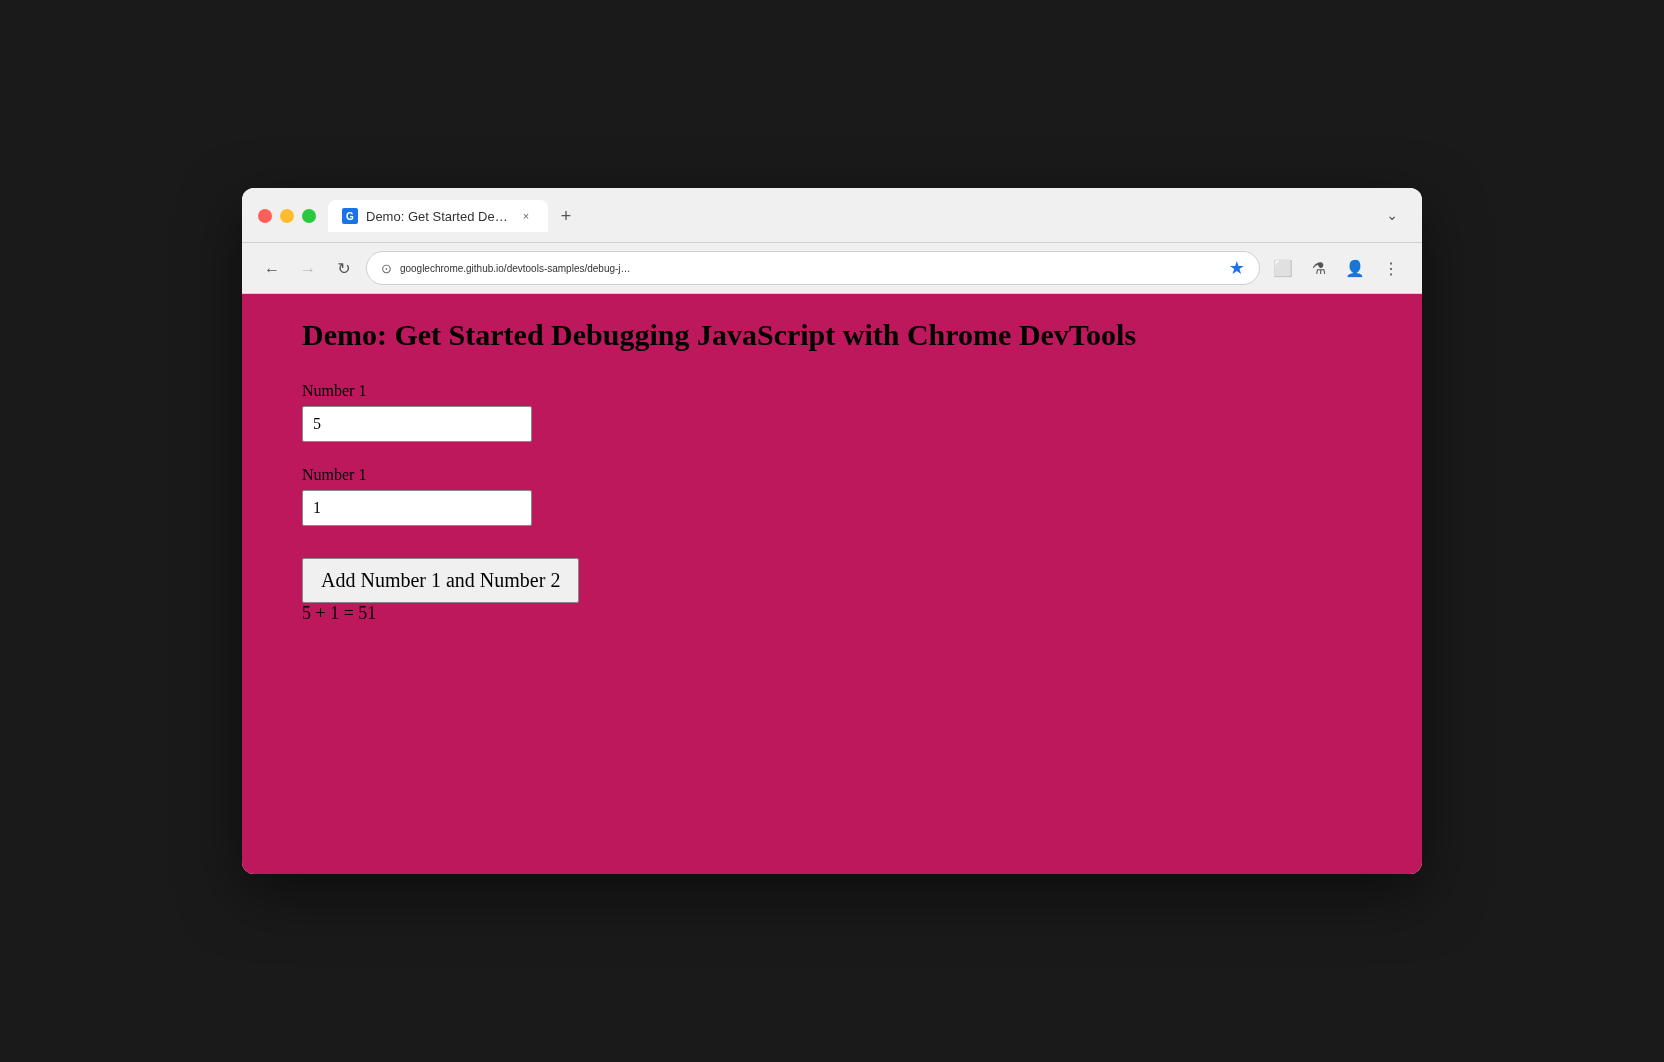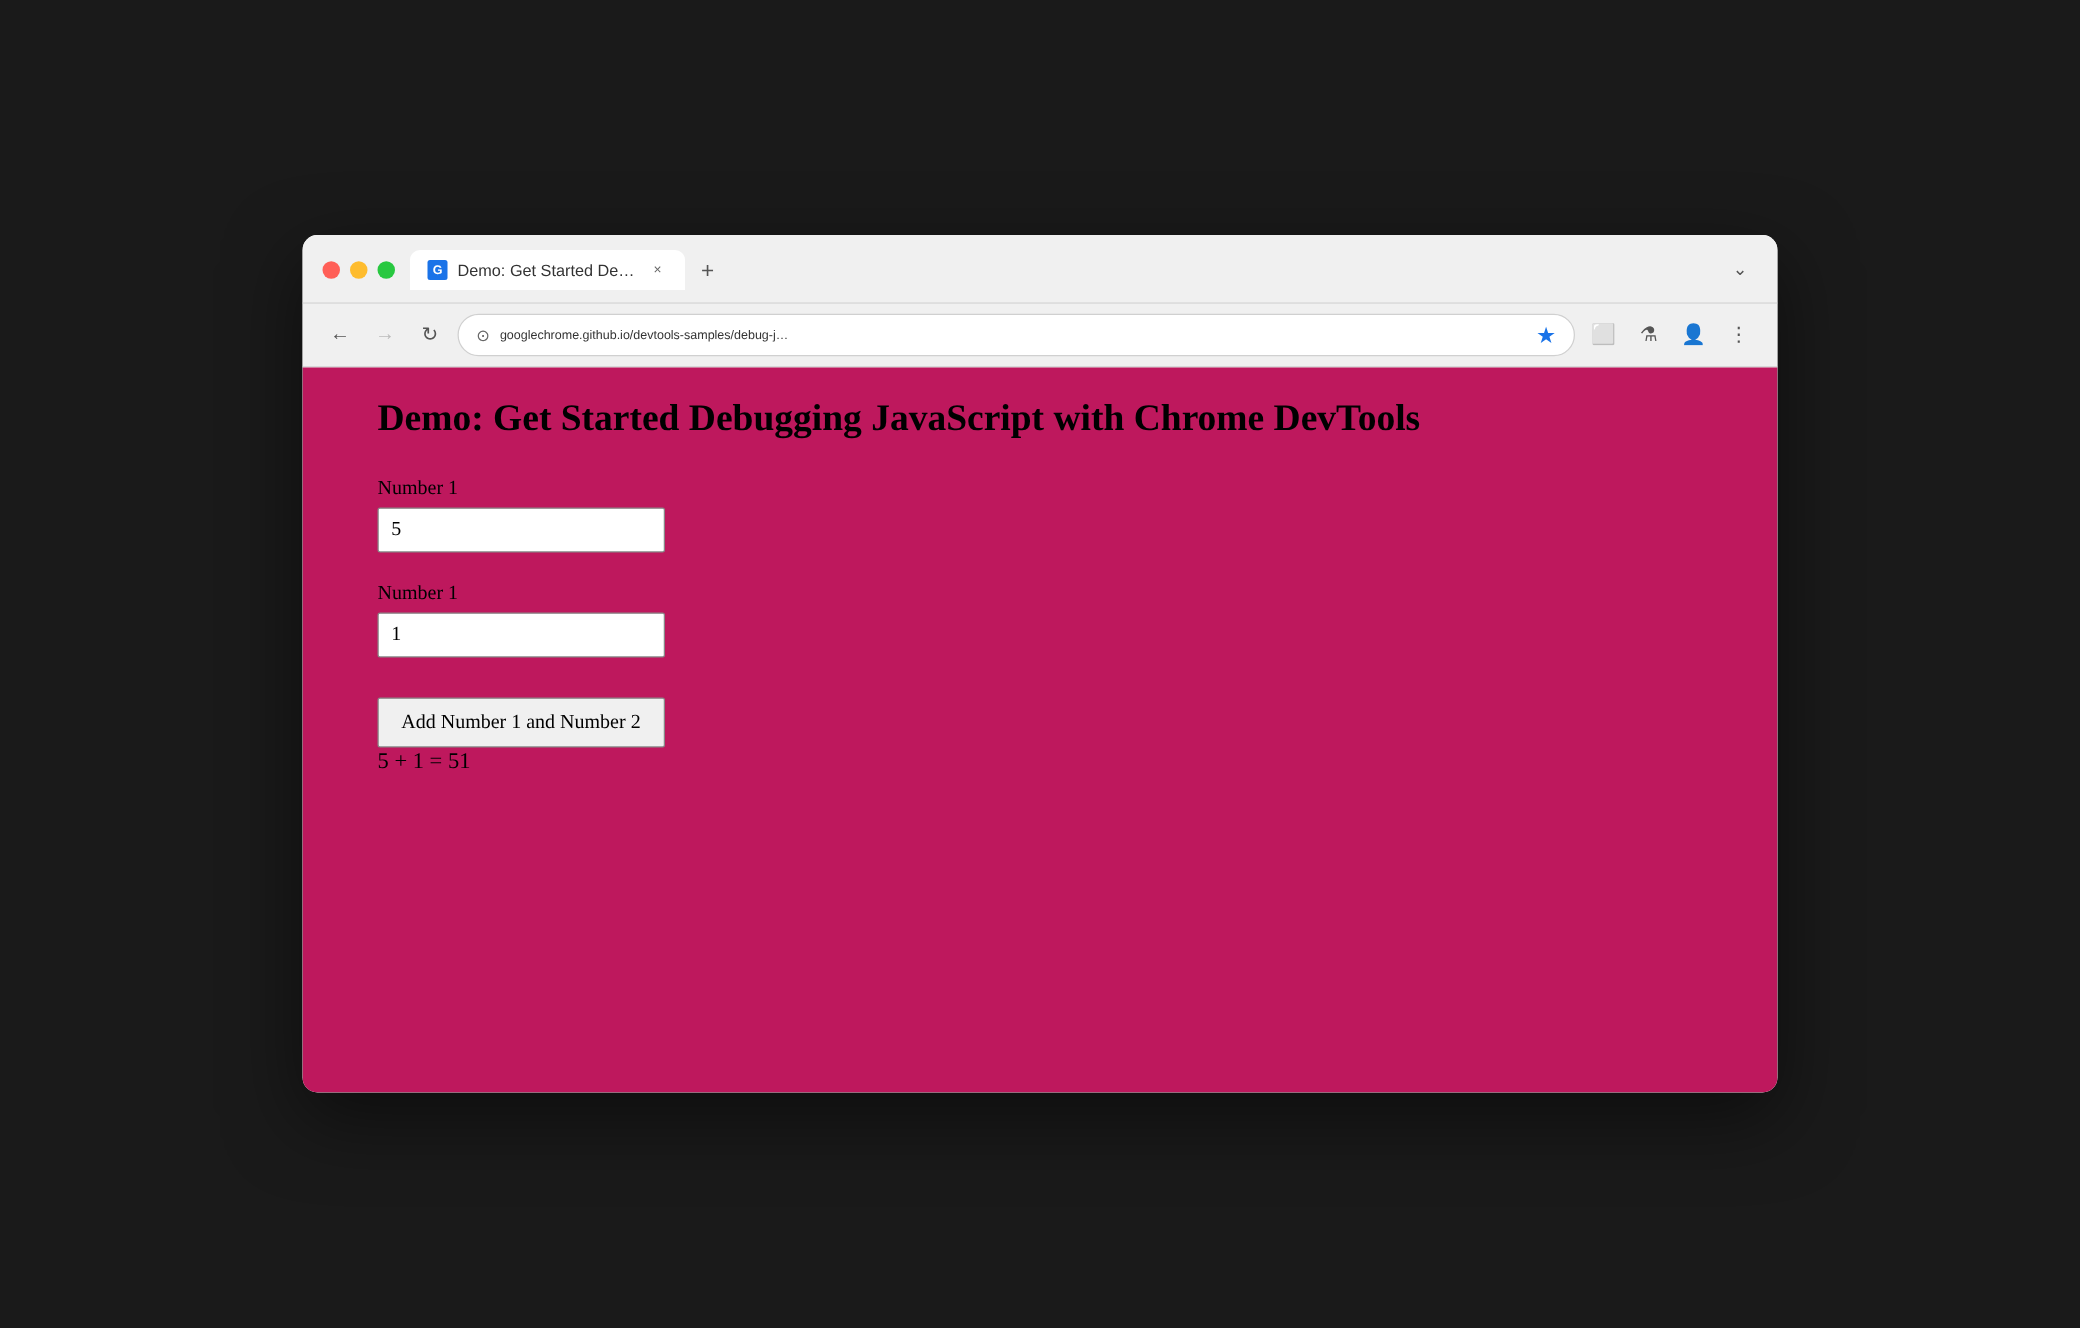--- a/index.html
+++ b/index.html
@@ -247,21 +247,21 @@
       font-size: 16px;
       outline: none;
       font-family: Georgia, 'Times New Roman', serif;
     }
 
     .submit-btn {
       padding: 10px 18px;
       background: #f0f0f0;
       border: 1px solid #888;
       border-radius: 2px;
-      font-size: 16px;
+      font-size: 20px;
       cursor: pointer;
       font-family: Georgia, 'Times New Roman', serif;
       color: #000;
       margin-top: 8px;
     }
 
     .result-text {
       font-size: 18px;
       color: #000;
       font-family: Georgia, 'Times New Roman', serif;

